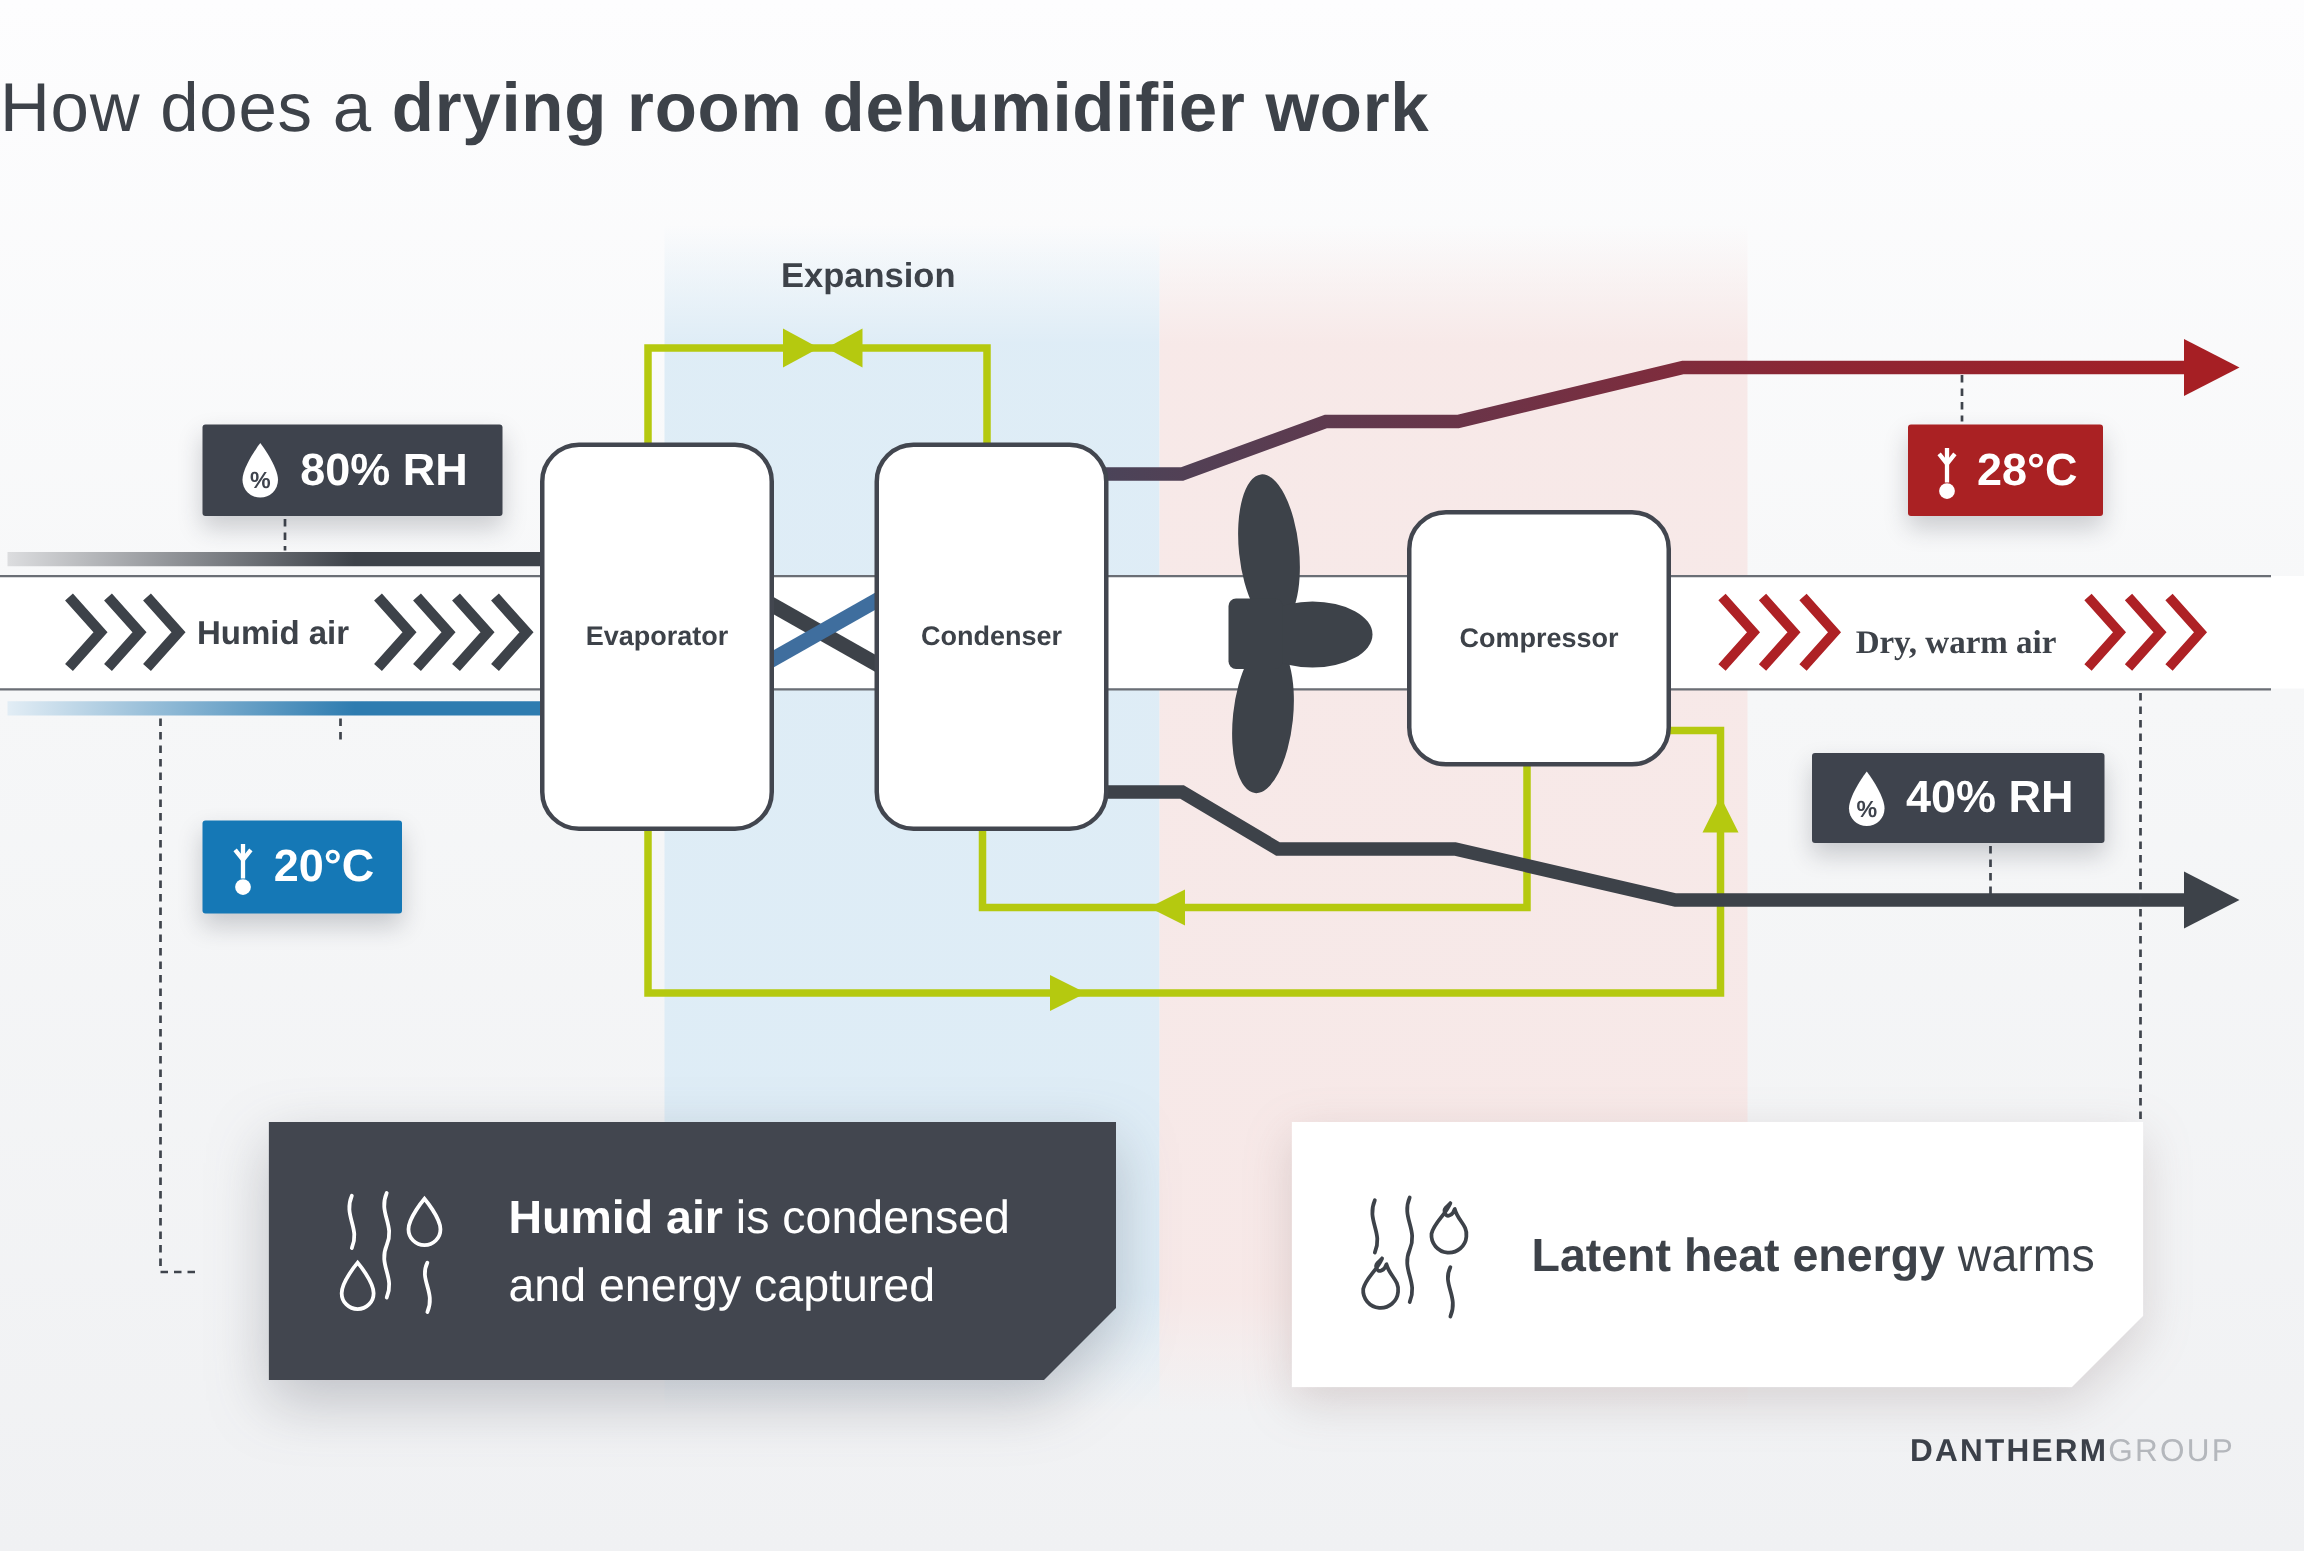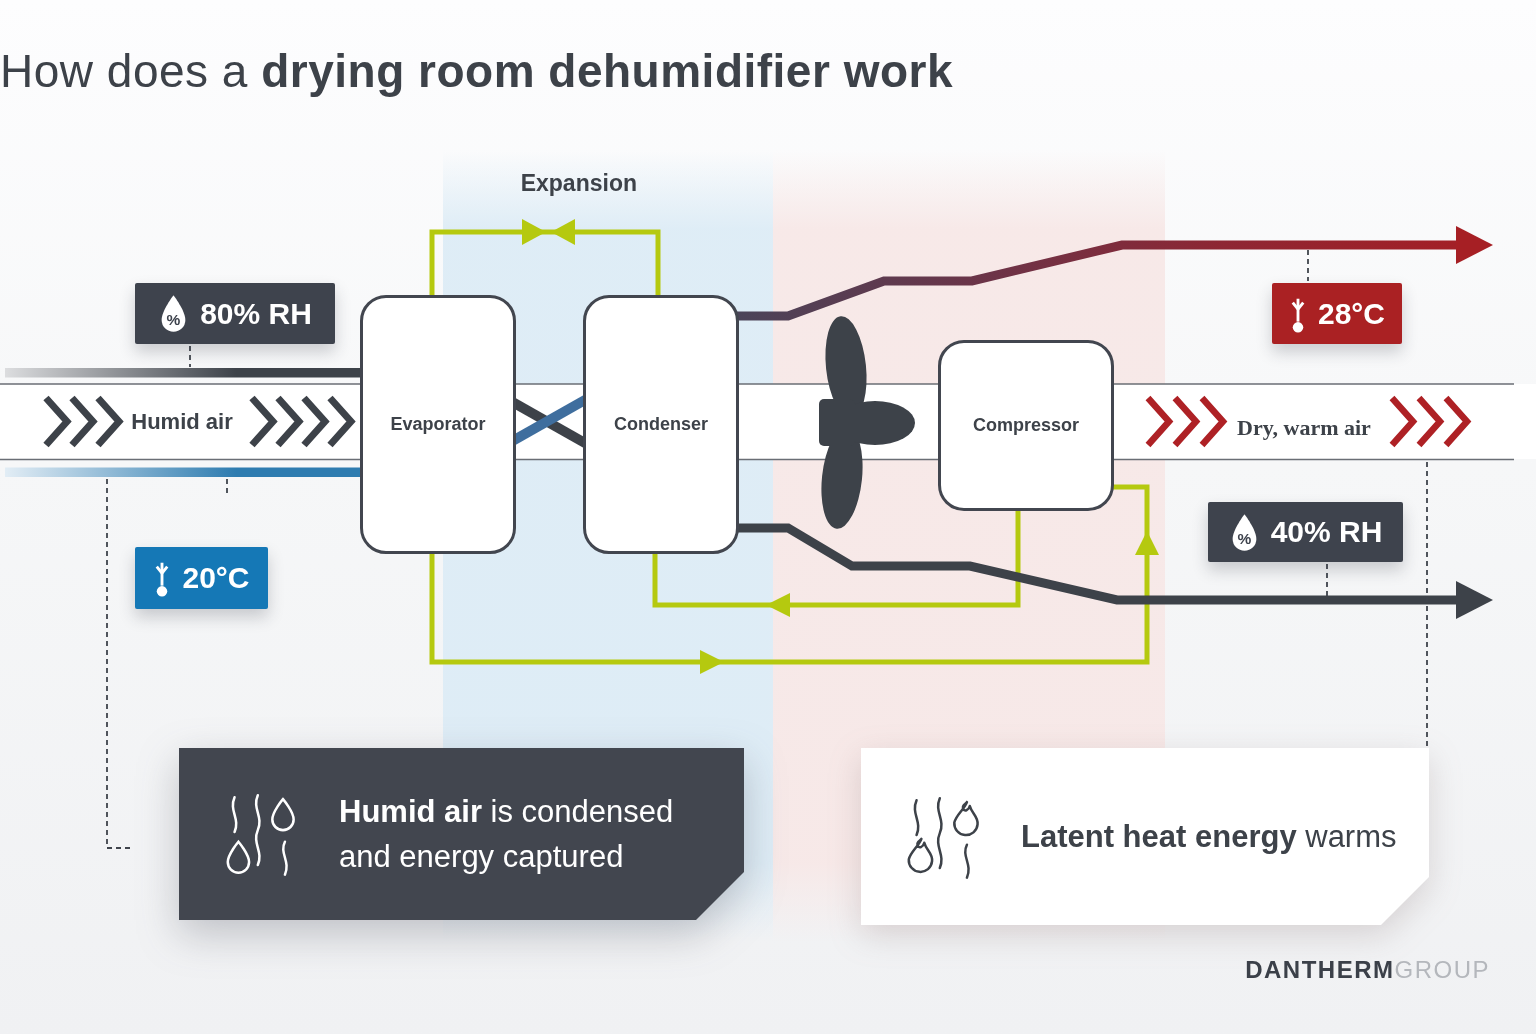--- a/index.html
+++ b/index.html
@@ -37,21 +37,21 @@
   .callout-wrap{position:absolute;filter:drop-shadow(0 14px 20px rgba(60,65,80,.28));margin-left:44px;}
   .callout{display:flex;align-items:center;gap:26px;
     clip-path:polygon(0 0,100% 0,100% calc(100% - 48px),calc(100% - 48px) 100%,0 100%);}
   .co-dark{width:565px;height:172px;background:#42464f;color:#fff;}
   .co-white{width:568px;height:177px;background:#ffffff;color:#3d4249;}
   .wrap-dark{left:135px;top:748px;}
   .wrap-white{left:817px;top:748px;filter:drop-shadow(0 10px 16px rgba(120,95,95,.22));}
   .callout .txt{font-size:31px;line-height:45px;font-weight:400;}
   .callout .txt b{font-weight:700;}
   .callout .icn{margin-left:42px;flex:0 0 auto;}
-  .logo{position:absolute;right:46px;top:956px;font-size:24px;letter-spacing:1.5px;}
+  .logo{position:absolute;right:46px;top:956px;font-size:21px;letter-spacing:1.5px;}
   .logo .p1{font-weight:700;color:#3b4049;}
   .logo .p2{font-weight:400;color:#b4b7bc;}
 </style>
 </head>
 <body>
 
 <div class="canvas">
 
   <div class="band band-blue"></div>
   <div class="band band-pink"></div>

